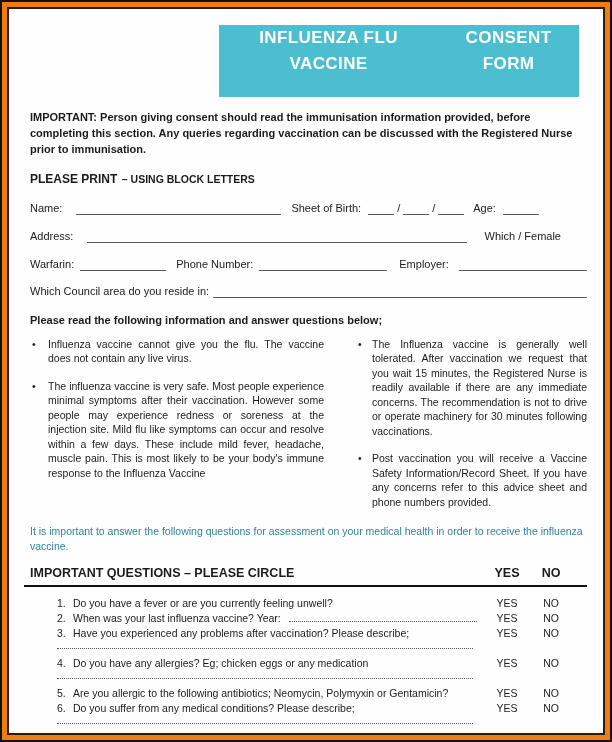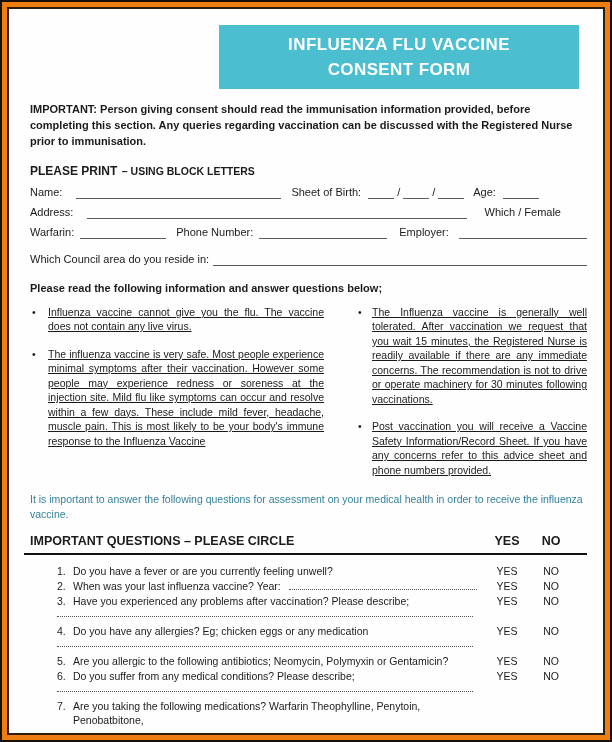--- a/index.html
+++ b/index.html
@@ -13,46 +13,46 @@
     color:#1b1b1b;
   }
   .inner {
     background:#fefefe;
     border:2px solid #2e1d0c;
     width:100%; height:100%;
     padding:12px 16px 0 15px;
     overflow:hidden;
   }
   .title-box {
-    width:360px; height:64px;
+    width:360px; height:72px;
     margin:4px 8px 0 auto;
     background:#4bbfd0;
     color:#ffffff;
-    display:flex; flex-direction:column; justify-content:center;
+    display:flex; flex-direction:row; justify-content:center;
     text-align:center;
     font-weight:bold; font-size:17px; line-height:1.5; letter-spacing:.4px;
   }
   .important { font-weight:bold; font-size:11px; line-height:1.45; margin:13px 0 0 6px; }
   .print-heading { margin:11px 0 0 6px; font-weight:bold; }
   .print-heading .main { font-size:12px; }
   .print-heading .sub  { font-size:10.5px; }
-  .frow { display:flex; align-items:flex-end; margin:7px 0 0 6px; font-size:11px; white-space:nowrap; }
+  .frow { display:flex; align-items:flex-end; margin:15px 0 0 6px; font-size:11px; white-space:nowrap; }
   .frow .lbl { padding-bottom:1px; }
   .ul { border-bottom:1px solid #5a5a5a; height:13px; display:inline-block; }
   .grow { flex:1; }
   .gender { padding-bottom:1px; margin:0 26px 0 18px; }
   .sep { padding:0 3px 1px 3px; }
   .info-head { font-weight:bold; font-size:11px; margin:16px 0 0 6px; }
   .cols { display:flex; margin:11px 0 0 0; font-size:10.5px; line-height:14.5px; }
   .col-left  { width:300px; margin-right:18px; }
   .col-right { flex:1; }
   .bullet { display:flex; margin-bottom:13px; }
   .bullet .dot { width:24px; padding-left:8px; flex:none; }
   .col-right .bullet .dot { width:30px; padding-left:16px; }
-  .bullet .btxt { flex:1; text-align:justify;text-decoration:underline; }
+  .bullet .btxt { flex:1; text-align:justify; }
   .assess { font-weight:normal; color:#33809c; font-size:10.5px; line-height:15px; margin:2px 0 0 6px; }
   .q-header {
     display:flex; align-items:flex-end;
     font-weight:bold; font-size:12.5px;
     border-bottom:2.5px solid #111;
     padding:0 14px 5px 6px; margin-top:12px;
   }
   .q-header .qh-text { flex:1; }
   .yn-col { width:44px; text-align:center; flex:none; }
   .q-list { margin-top:9px; }

